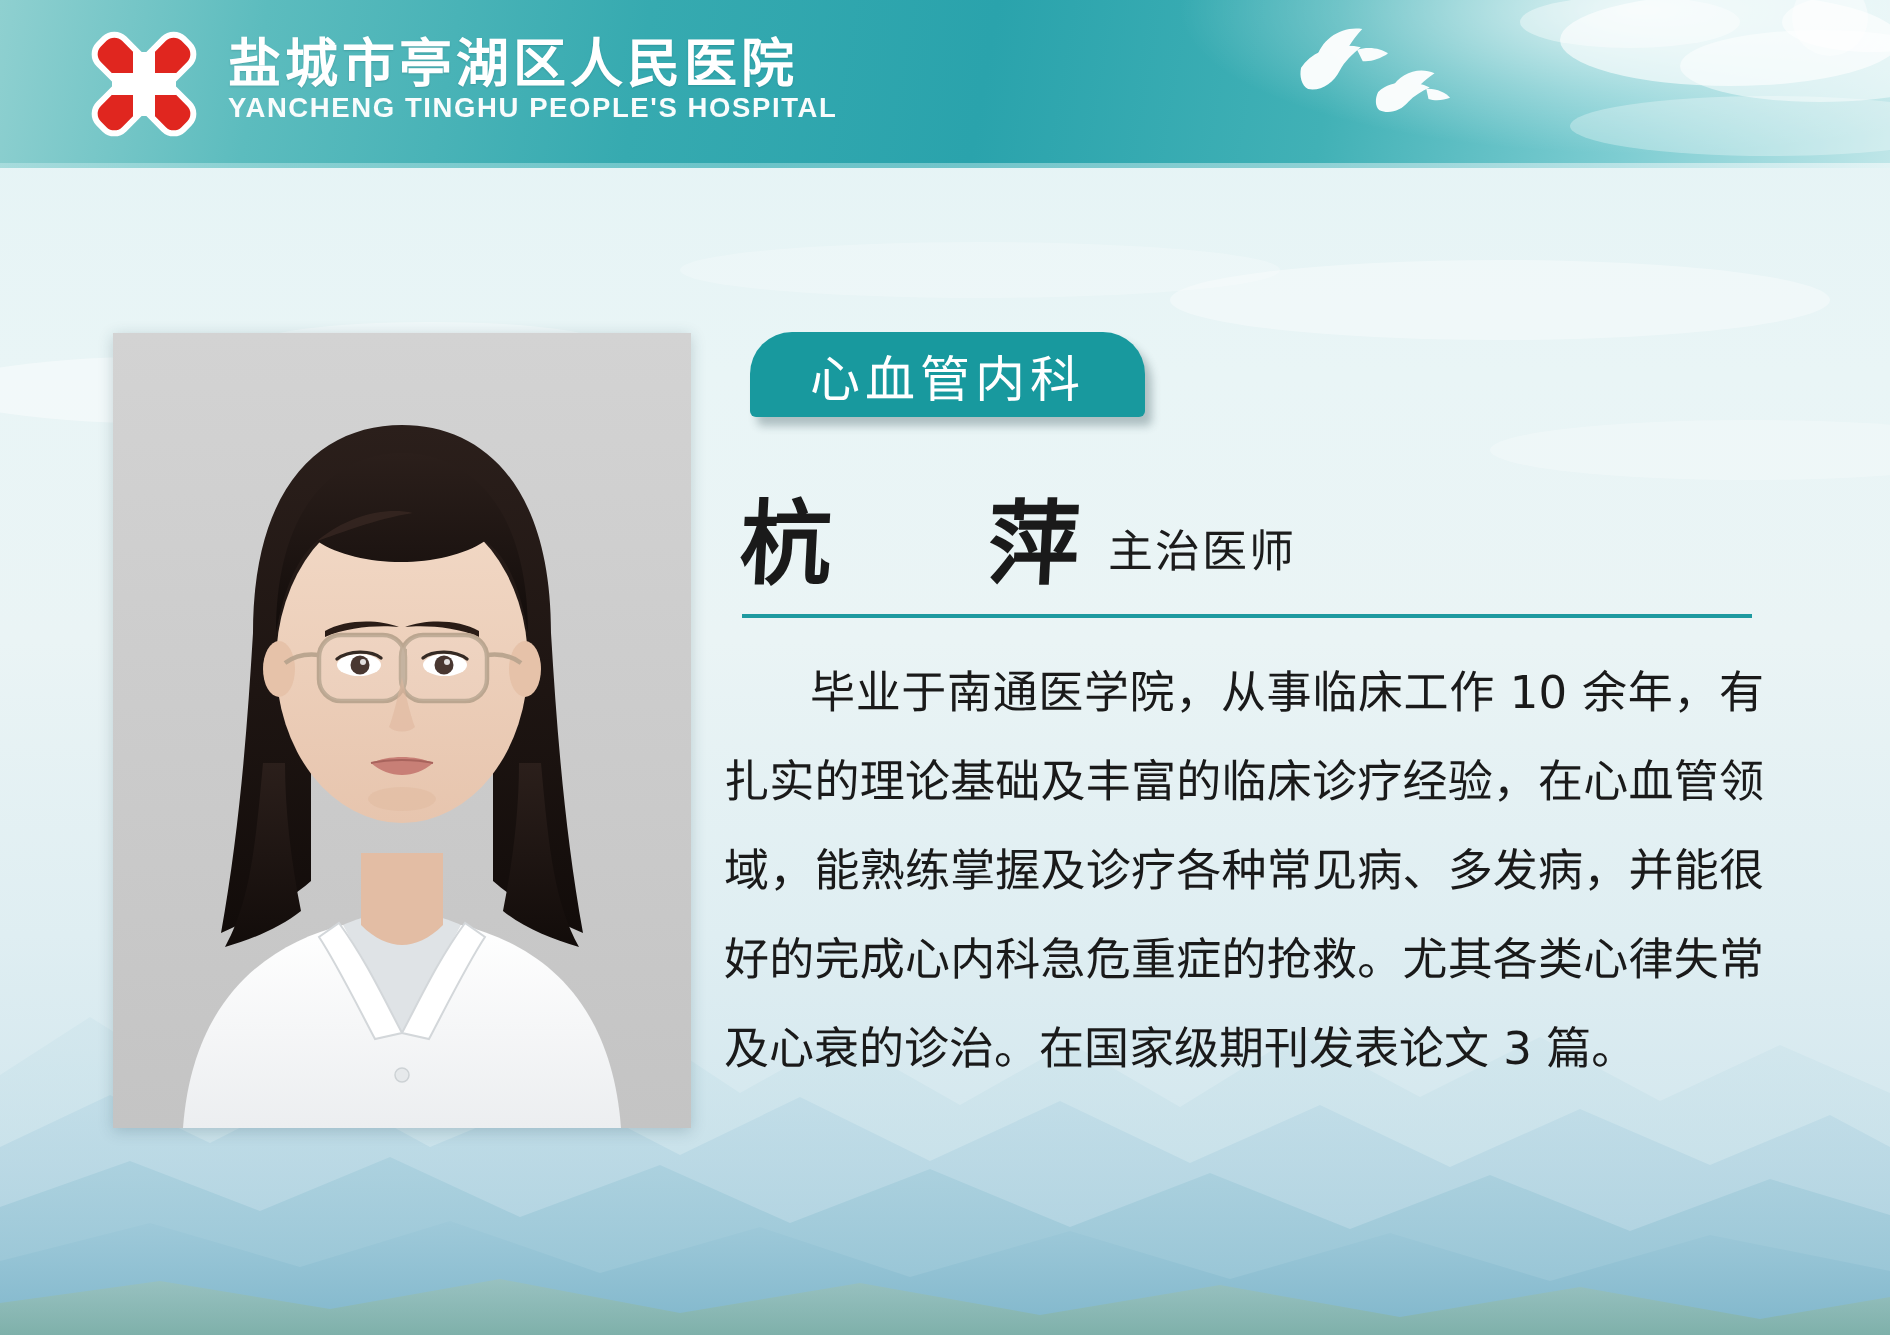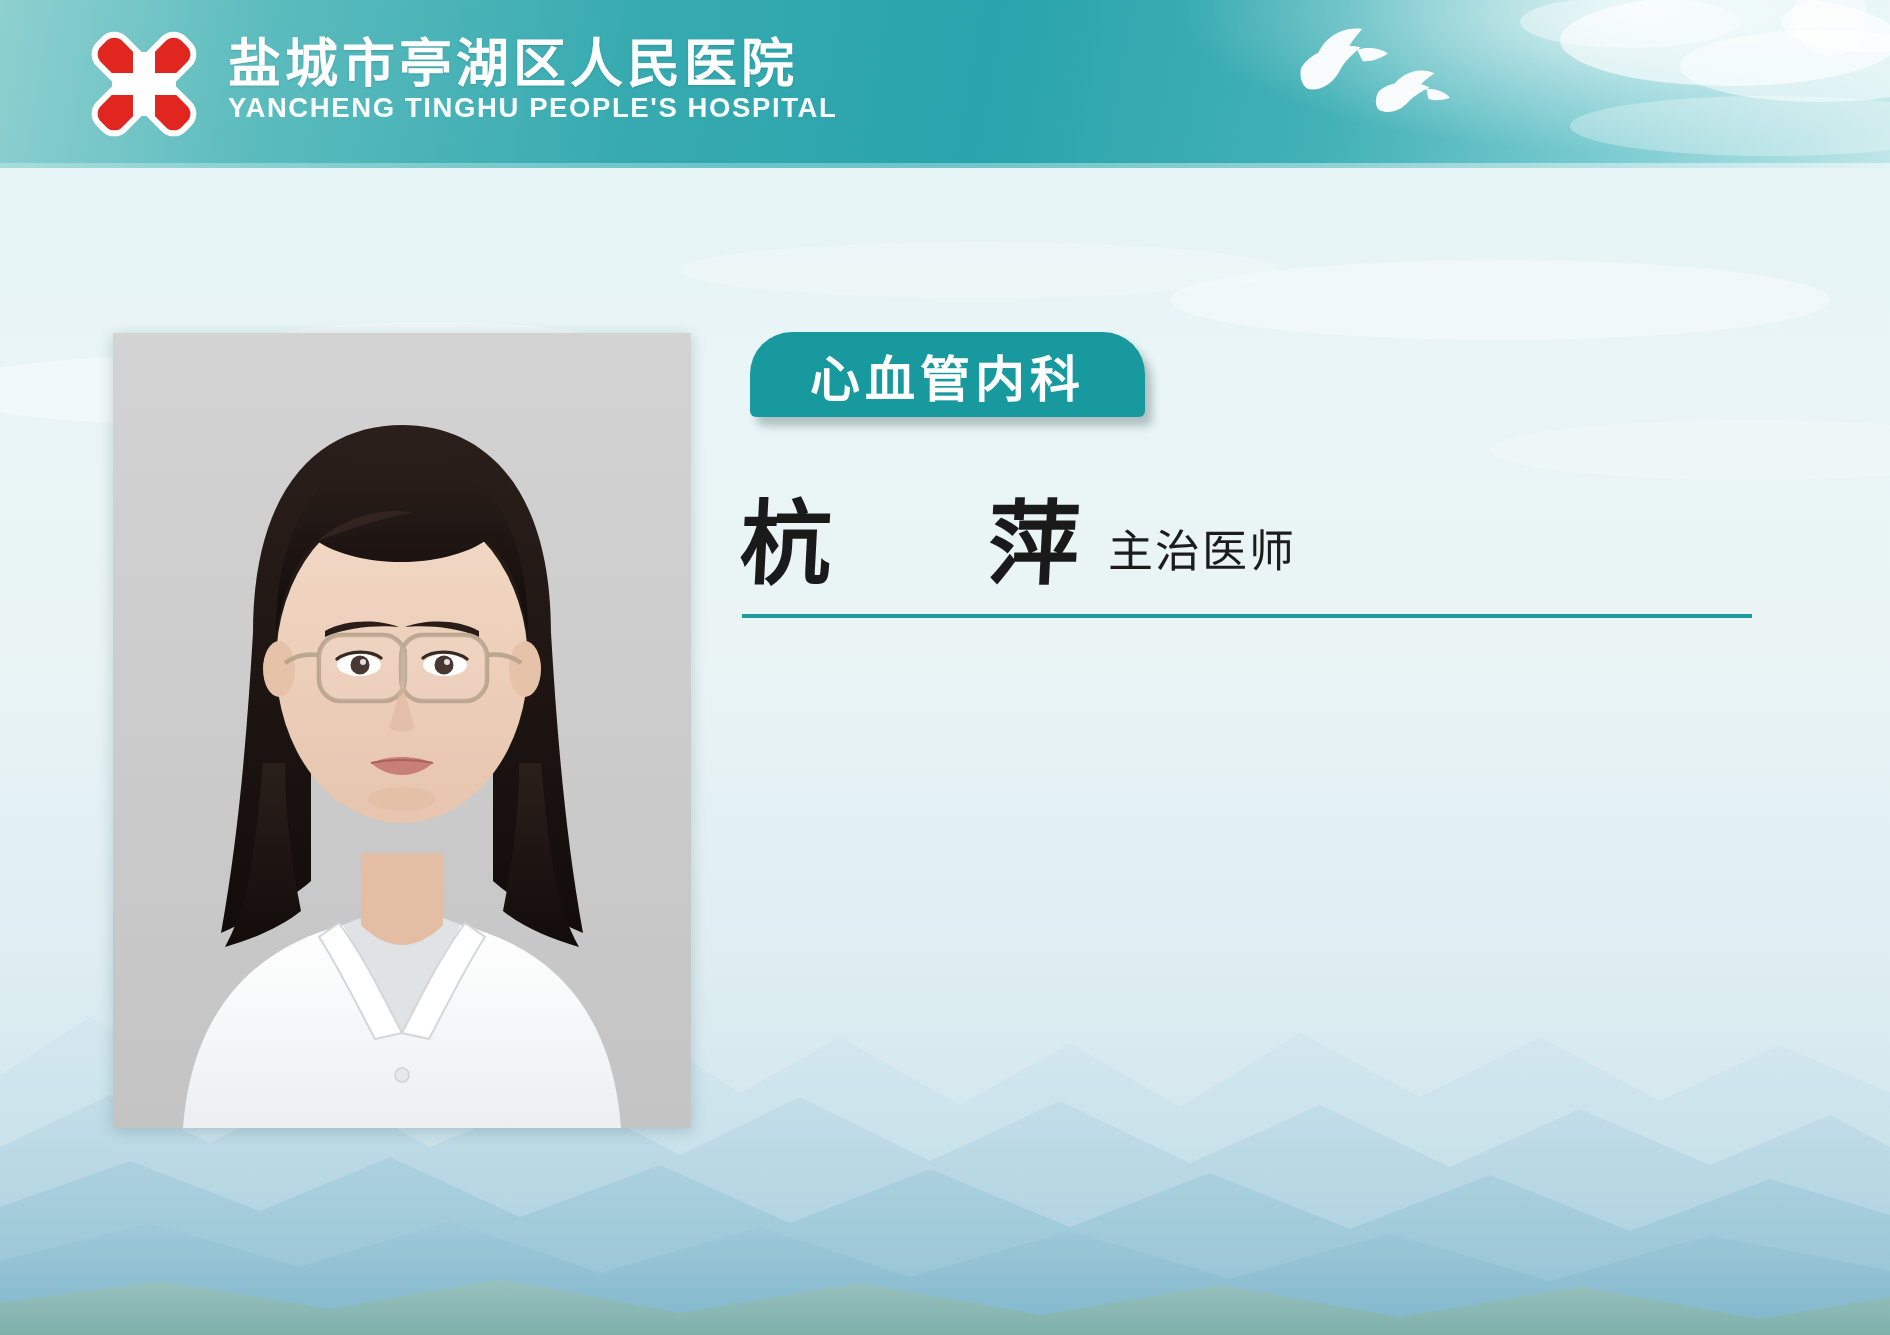--- a/index.html
+++ b/index.html
@@ -71,21 +71,21 @@
   .dept-badge {
     position:absolute; left:10px; top:332px;
     height:85px; min-width:395px;
     background:#18999e;
     border-radius:42px 42px 6px 6px;
     display:flex; align-items:center; justify-content:center;
     padding:0 48px;
     box-shadow:7px 9px 9px rgba(40,70,75,.30);
   }
   .dept-badge span {
-    font-size:50px; color:#ffffff; letter-spacing:5px; font-weight:700;
+    font-size:50px; color:#ffffff; letter-spacing:5px; font-weight:400;
     font-family:"DejaVu Sans","Liberation Sans",sans-serif;
   }
 
   .name-row {
     position:absolute; left:0px; top:498px; width:1020px;
     display:flex; align-items:flex-end;
   }
   .doc-name {
     font-size:92px; color:#1a1a1a; font-weight:bold;
     letter-spacing:62px; line-height:1;
@@ -279,15 +279,16 @@
       <span>心血管内科</span>
     </div>
 
     <div class="name-row">
       <div class="doc-name">杭 萍</div>
       <div class="doc-title">主治医师</div>
     </div>
 
     <div class="rule"></div>
 
+    <div class="bio">毕业于南通医学院，从事临床工作 10 余年，有扎实的理论基础及丰富的临床诊疗经验，在心血管领域，能熟练掌握及诊疗各种常见病、多发病，并能很好的完成心内科急危重症的抢救。尤其各类心律失常及心衰的诊治。在国家级期刊发表论文 3 篇。</div>
   </div>
 
 </div>
 
 </body></html>

